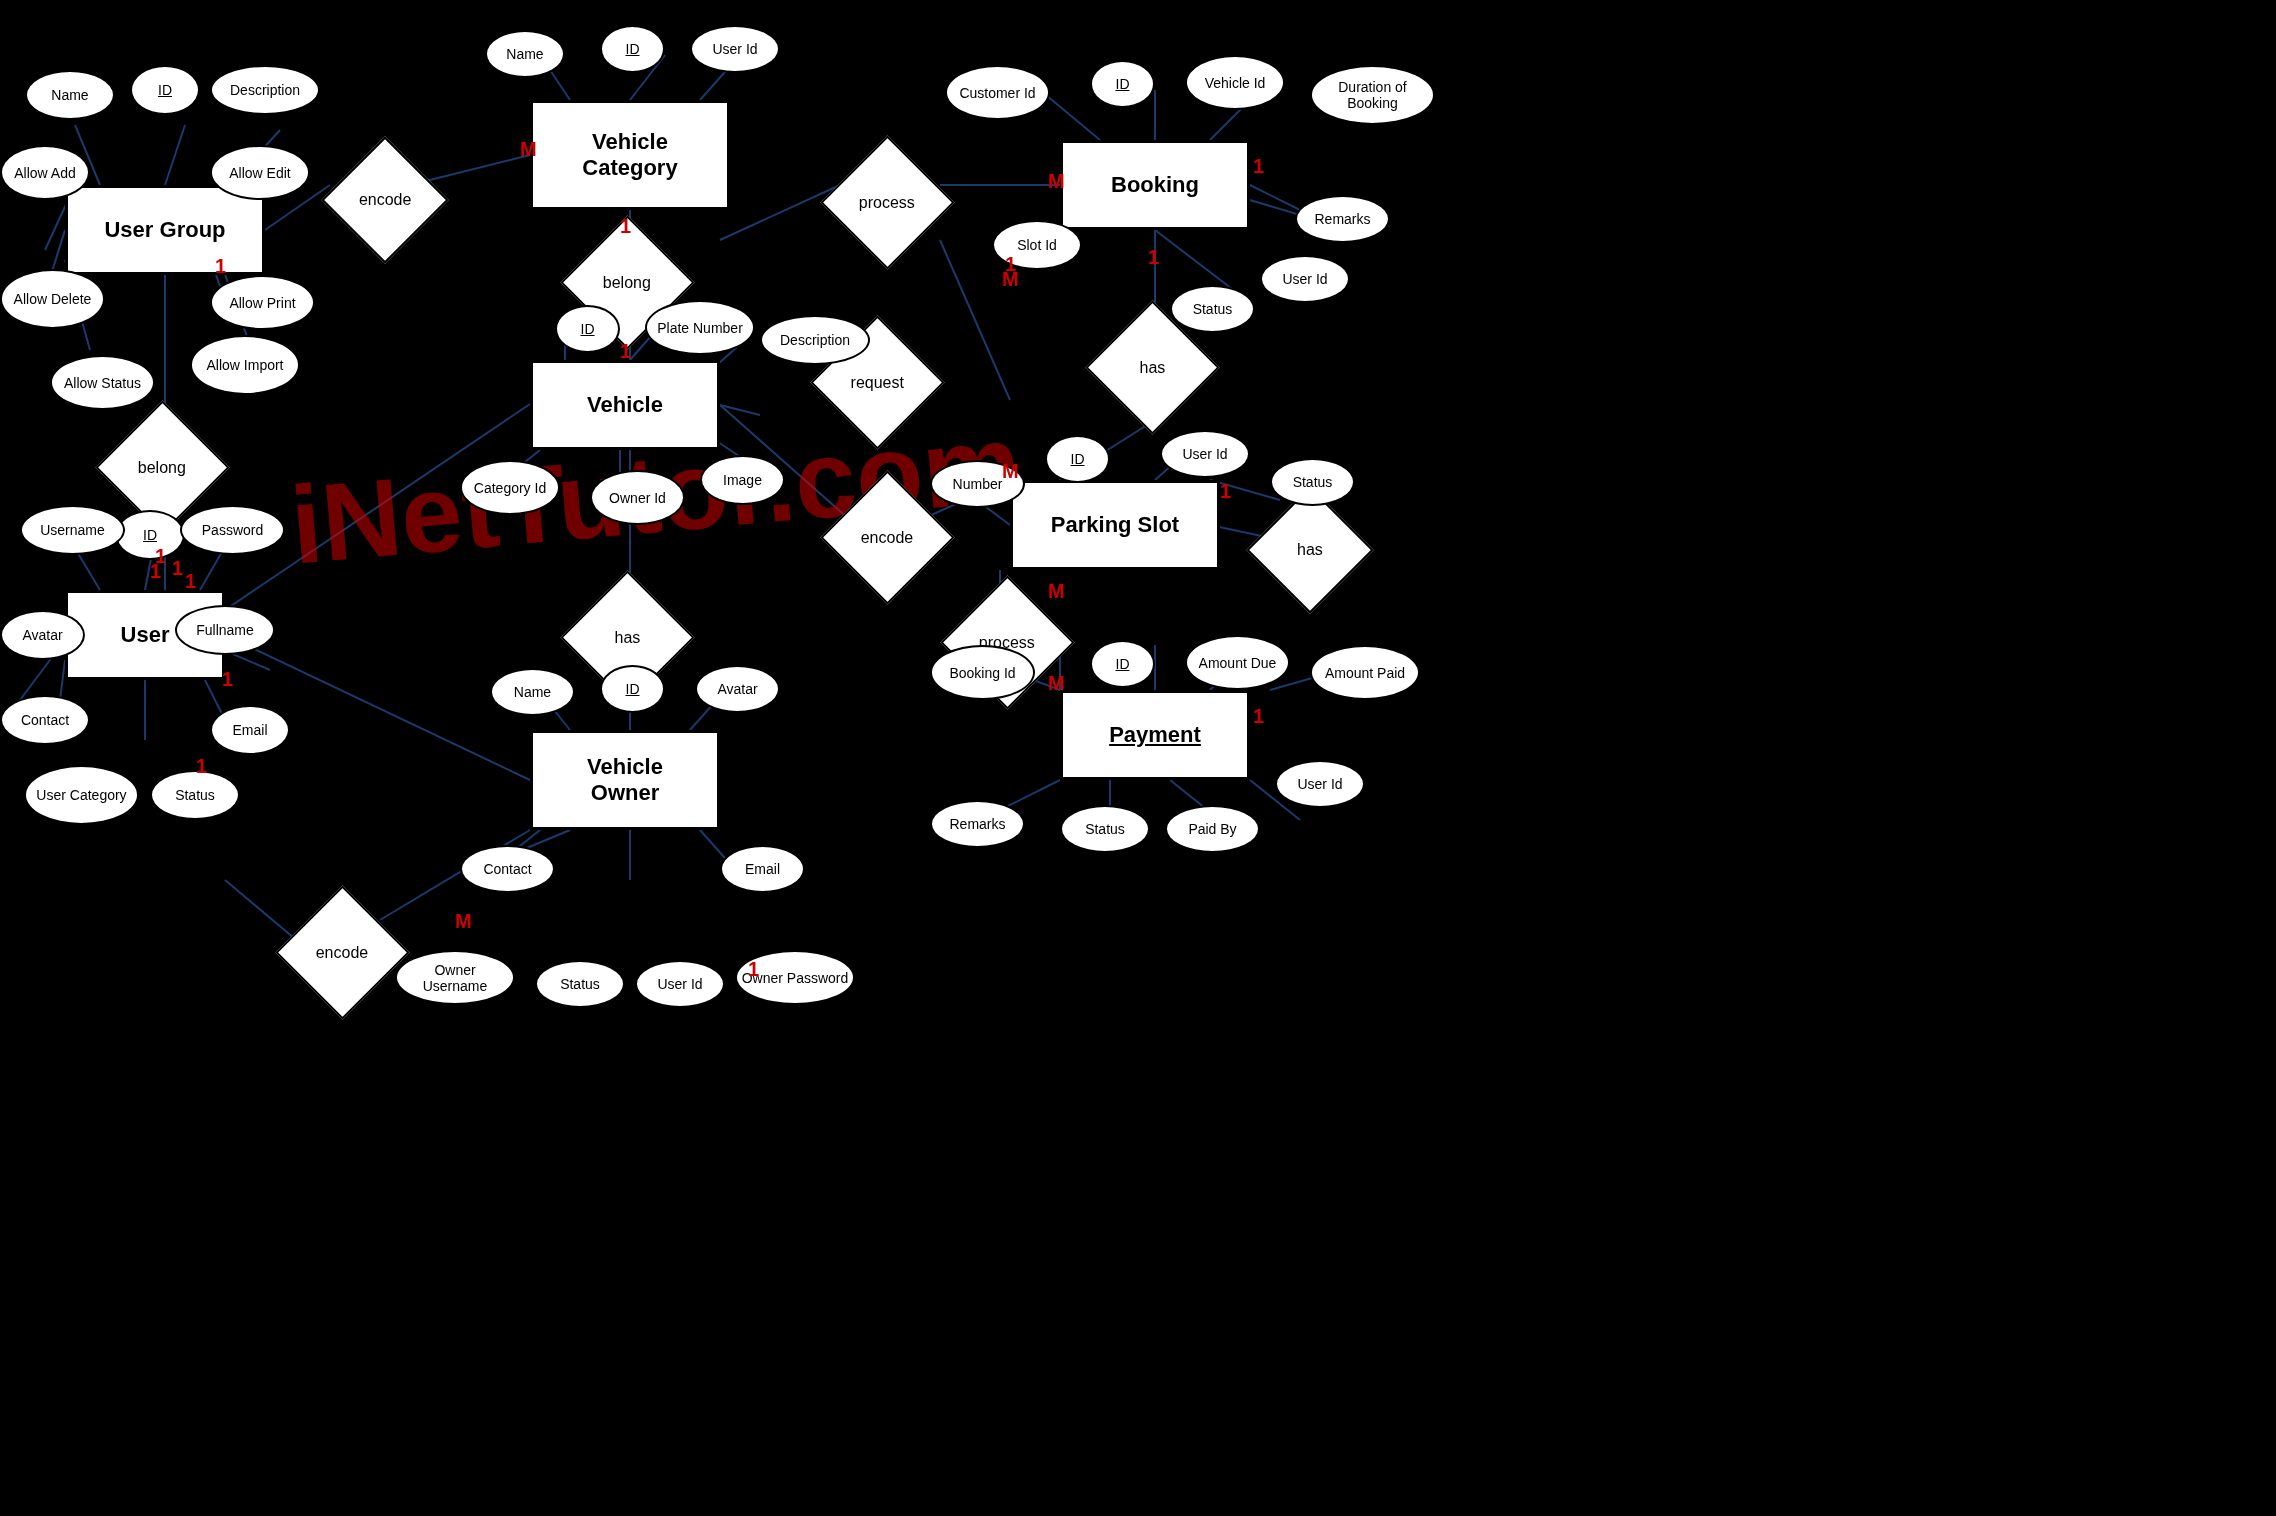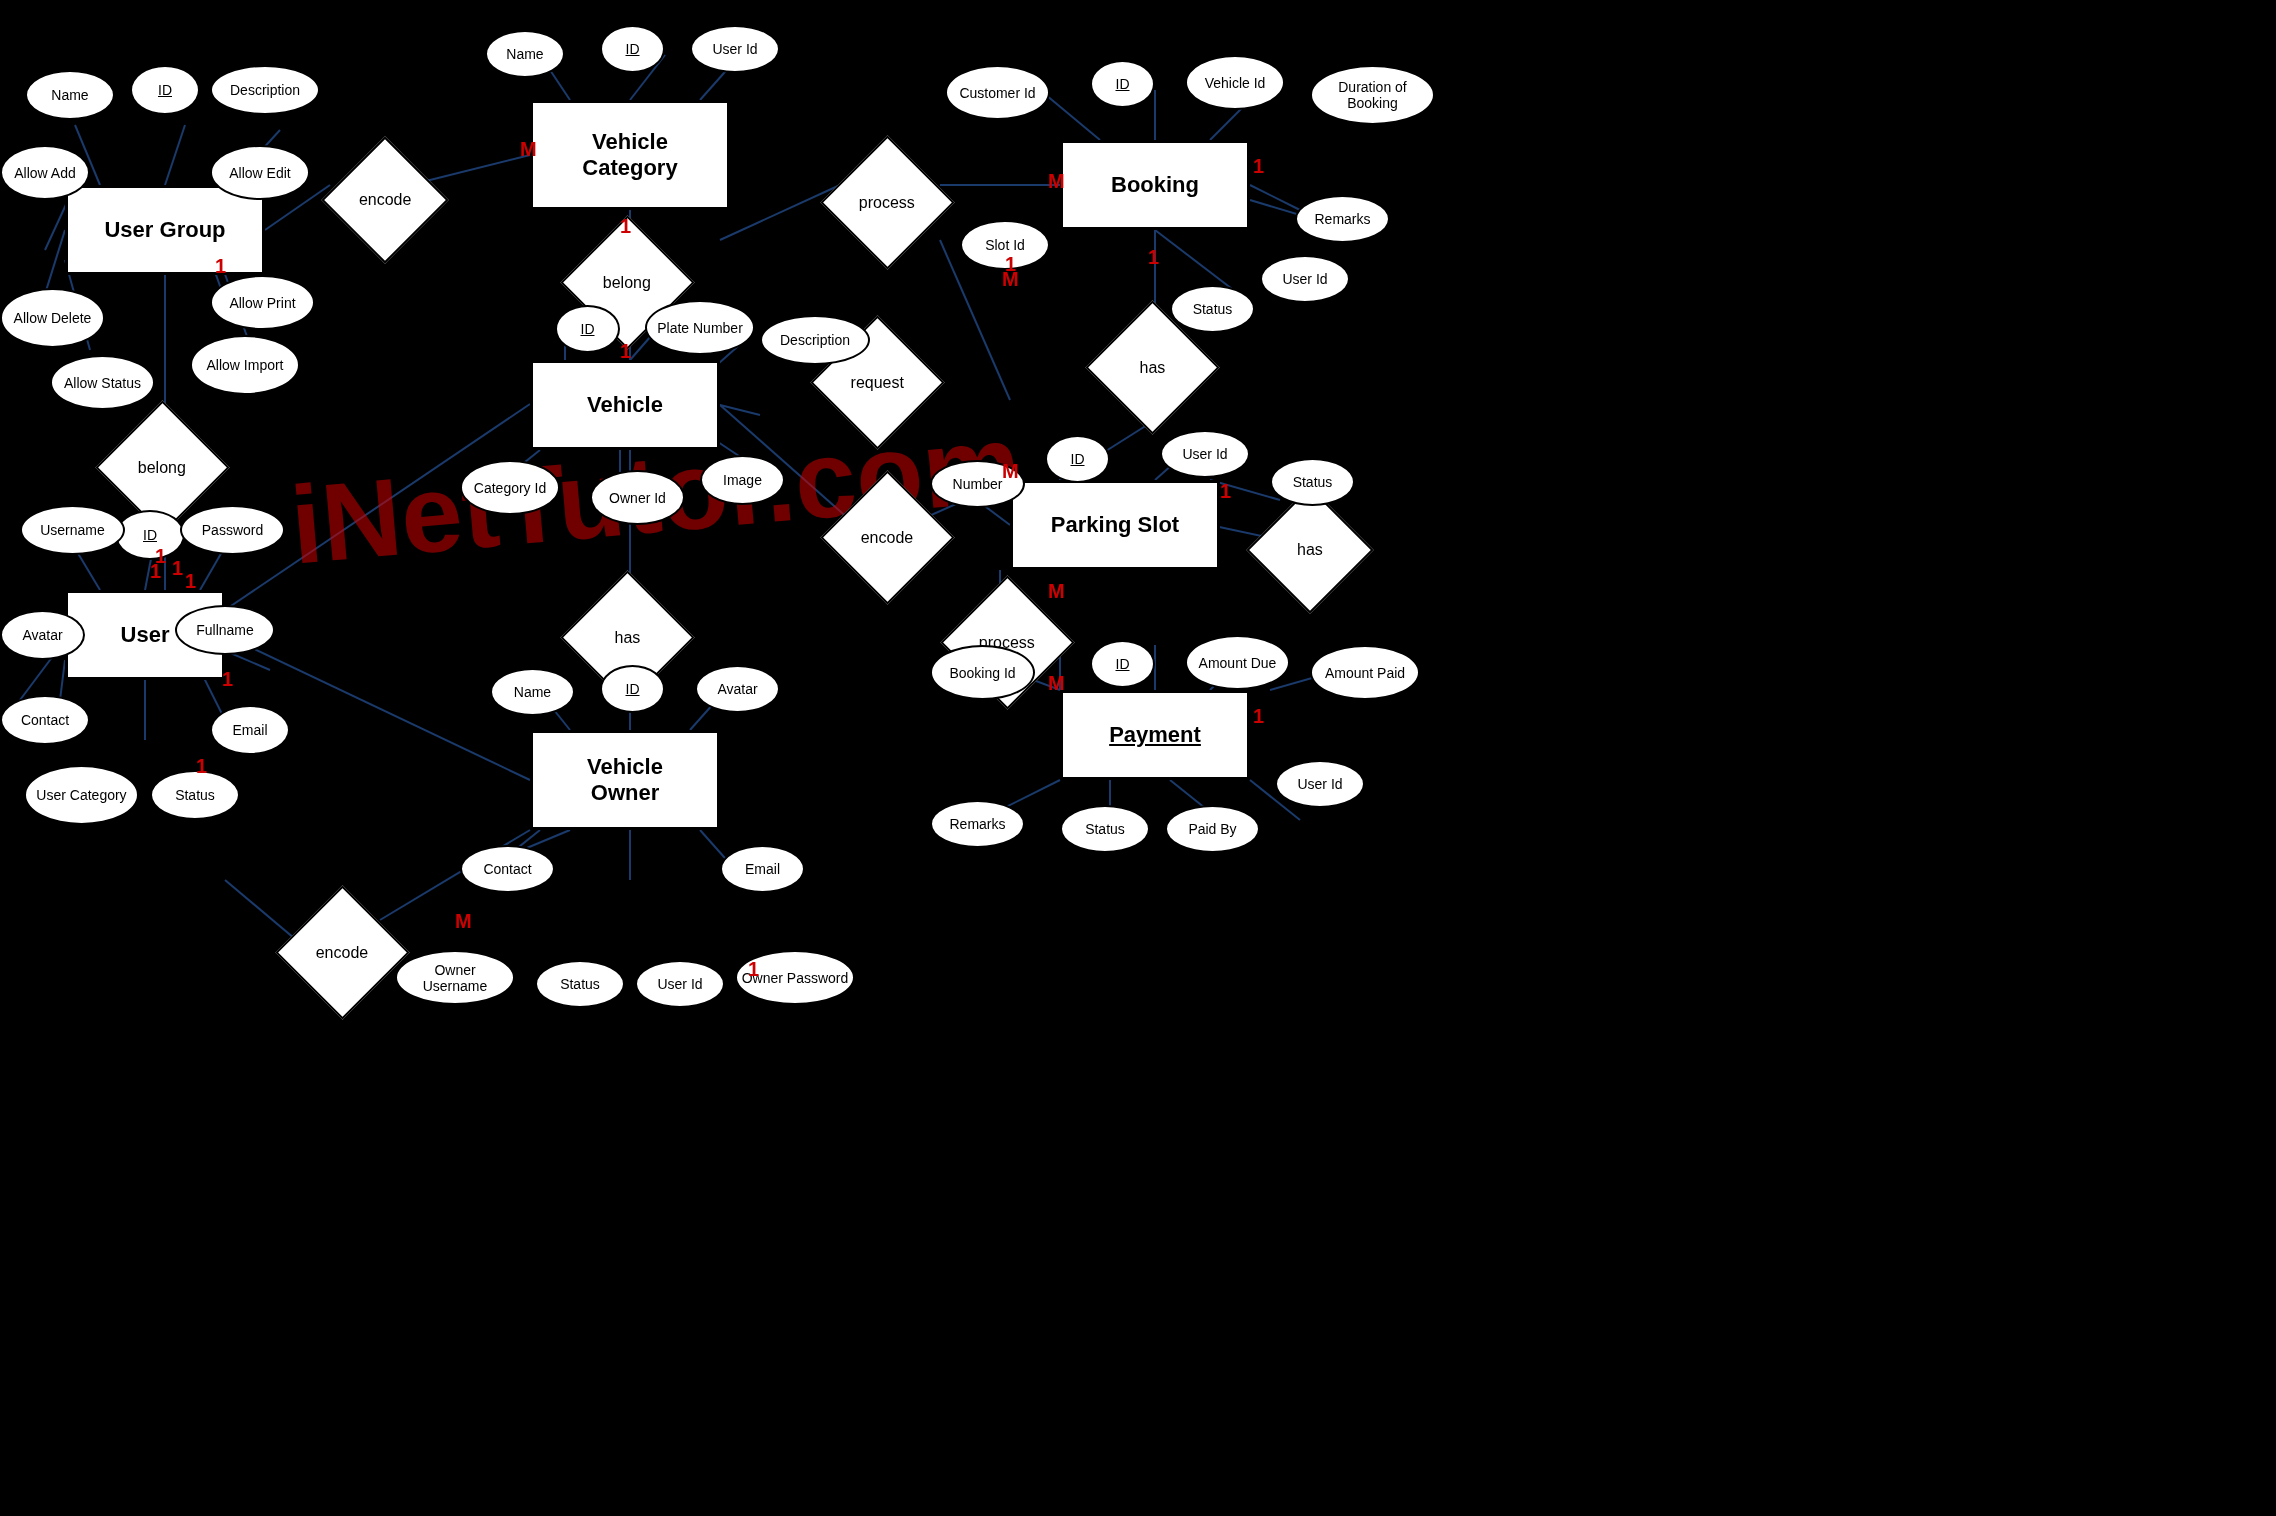--- a/index.html
+++ b/index.html
@@ -299,21 +299,21 @@
   </div>
   <div class="attr" style="left:210px; top:65px; width:110px; height:50px;">
     <span>Description</span>
   </div>
   <div class="attr" style="left:0px; top:145px; width:90px; height:55px;">
     <span>Allow Add</span>
   </div>
   <div class="attr" style="left:210px; top:145px; width:100px; height:55px;">
     <span>Allow Edit</span>
   </div>
-  <div class="attr" style="left:0px; top:288px; width:105px; height:60px;">
+  <div class="attr" style="left:0px; top:269px; width:105px; height:60px;">
     <span>Allow Delete</span>
   </div>
   <div class="attr" style="left:50px; top:355px; width:105px; height:55px;">
     <span>Allow Status</span>
   </div>
   <div class="attr" style="left:190px; top:335px; width:110px; height:60px;">
     <span>Allow Import</span>
   </div>
   <div class="attr" style="left:210px; top:275px; width:105px; height:55px;">
     <span>Allow Print</span>
@@ -412,21 +412,21 @@
   </div>
   <div class="attr" style="left:1185px; top:55px; width:100px; height:55px;">
     <span>Vehicle Id</span>
   </div>
   <div class="attr" style="left:1310px; top:65px; width:125px; height:60px;">
     <span>Duration of Booking</span>
   </div>
   <div class="attr" style="left:1295px; top:195px; width:95px; height:48px;">
     <span>Remarks</span>
   </div>
-  <div class="attr" style="left:960px; top:220px; width:90px; height:50px;">
+  <div class="attr" style="left:992px; top:220px; width:90px; height:50px;">
     <span>Slot Id</span>
   </div>
   <div class="attr" style="left:1170px; top:285px; width:85px; height:48px;">
     <span>Status</span>
   </div>
   <div class="attr" style="left:1260px; top:255px; width:90px; height:48px;">
     <span>User Id</span>
   </div>
 
   <div class="attr" style="left:930px; top:460px; width:95px; height:48px;">

